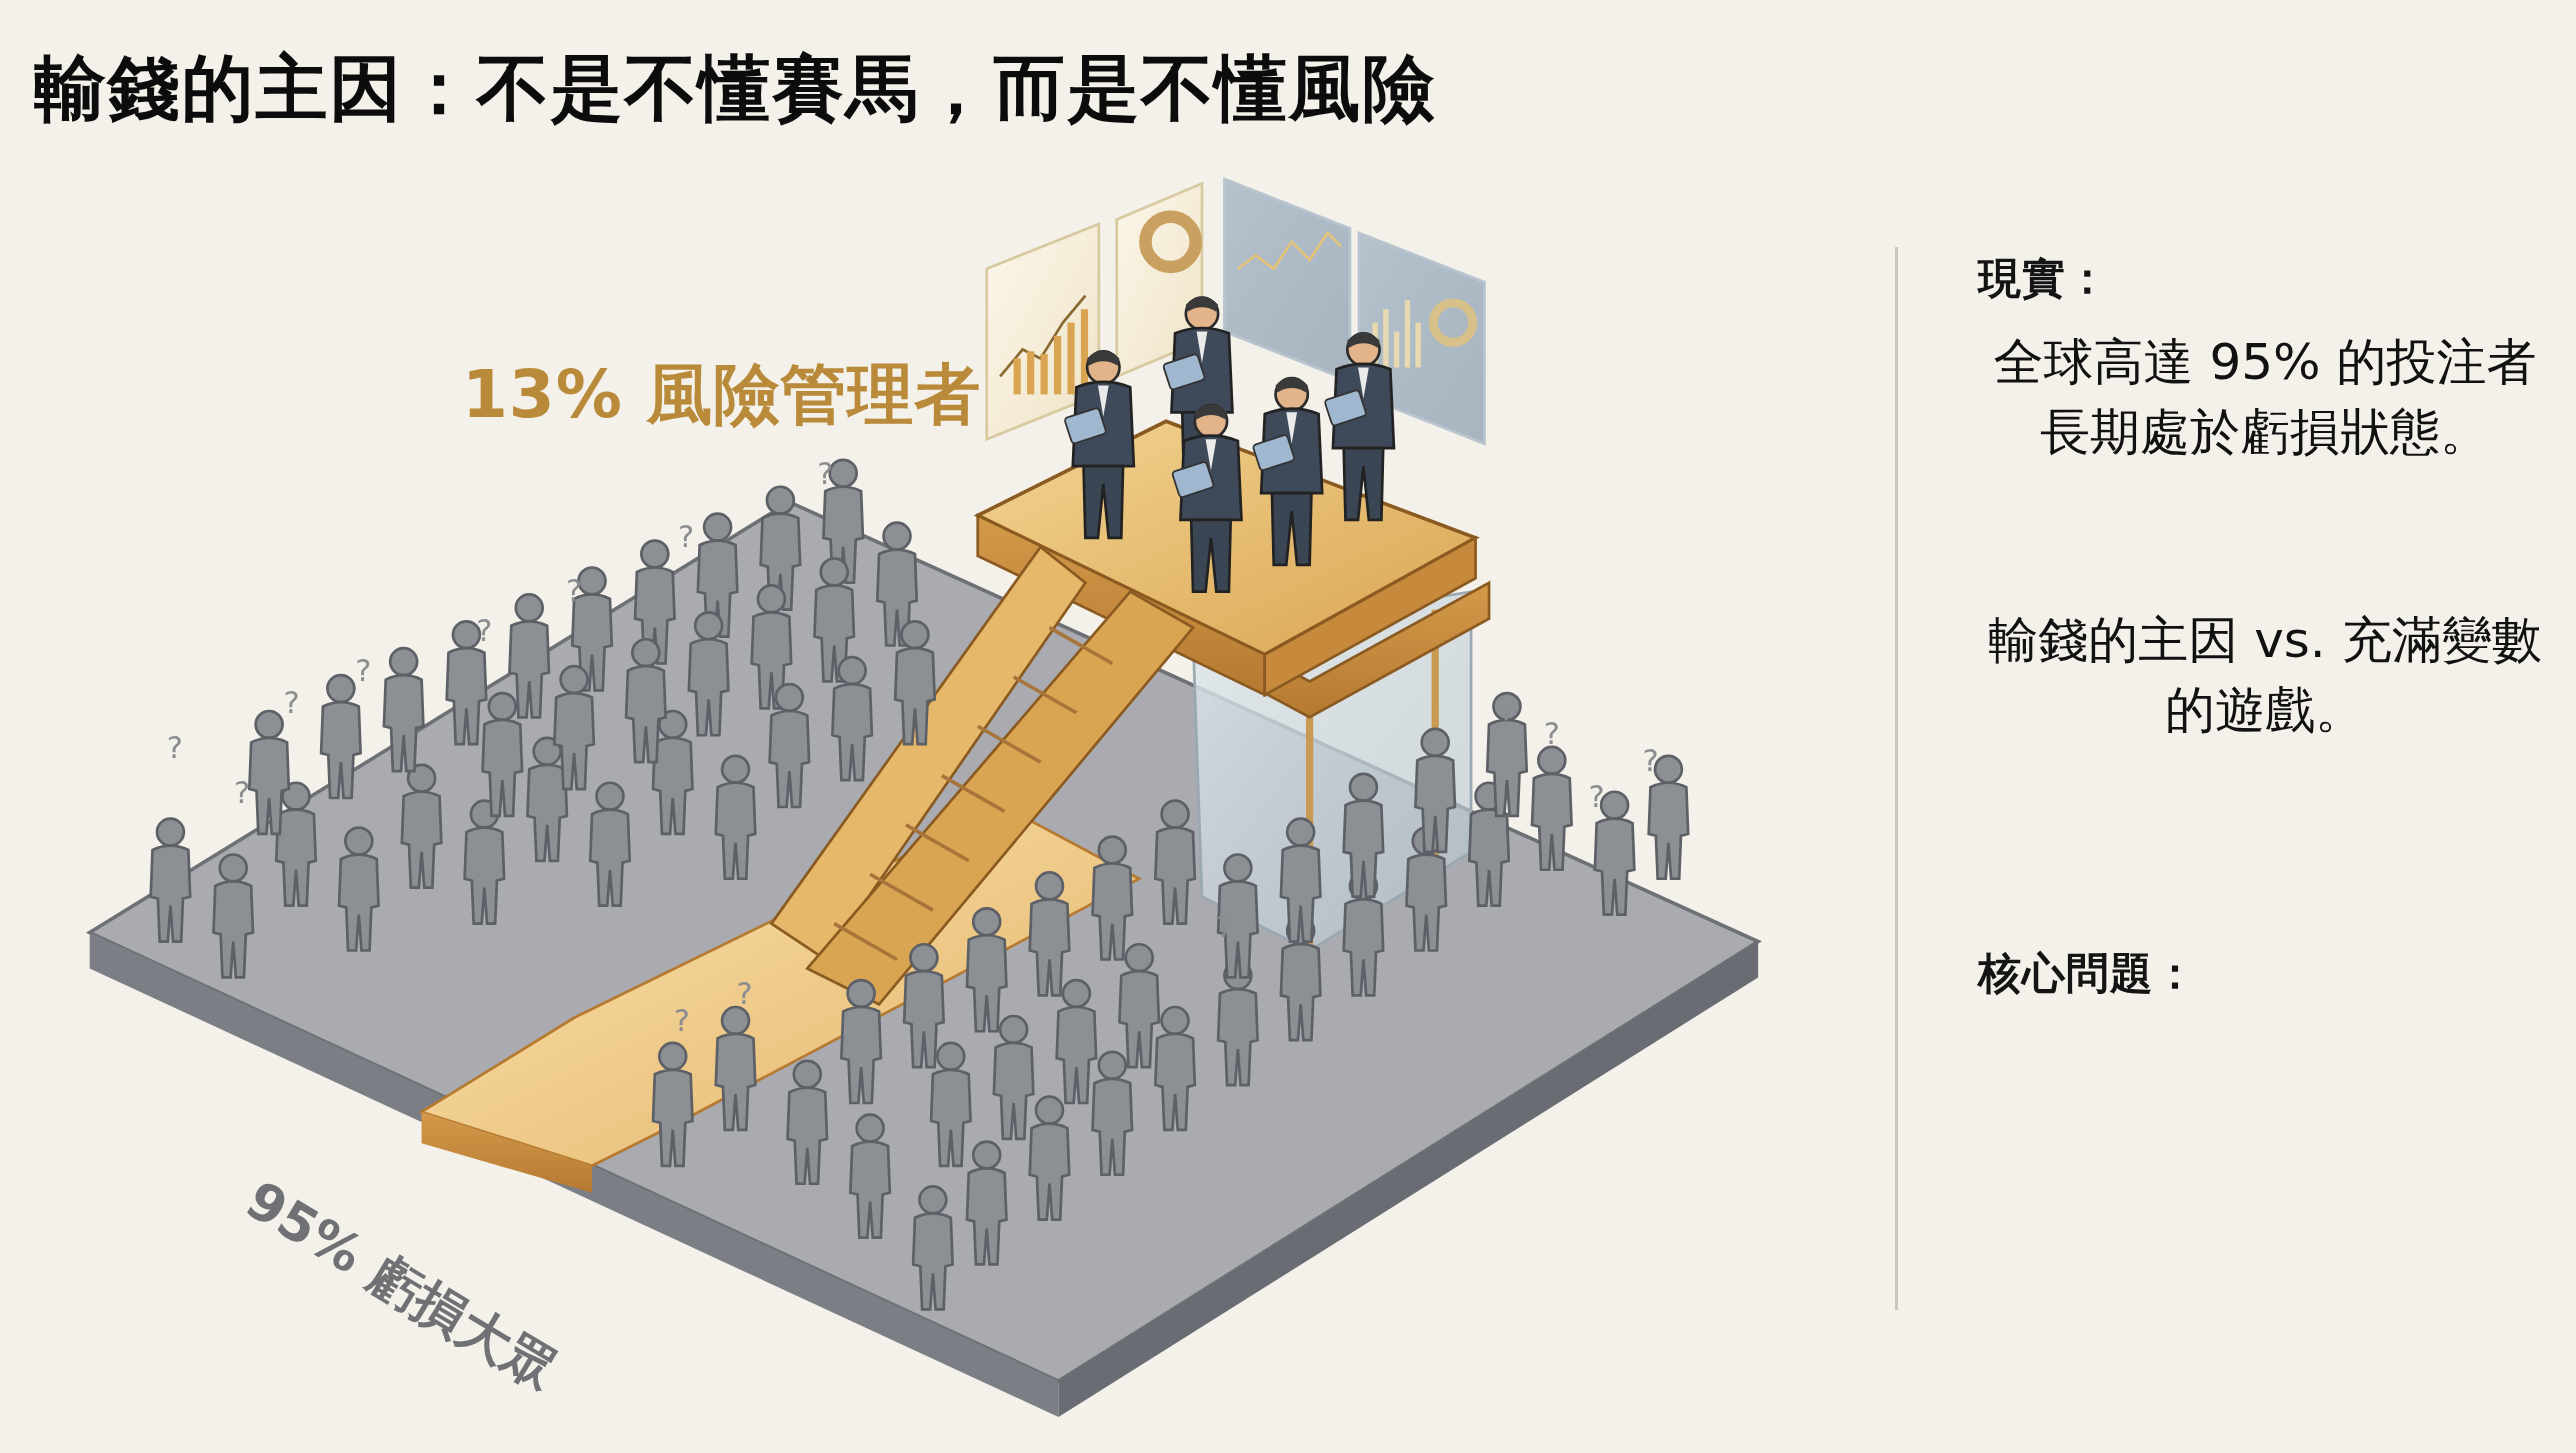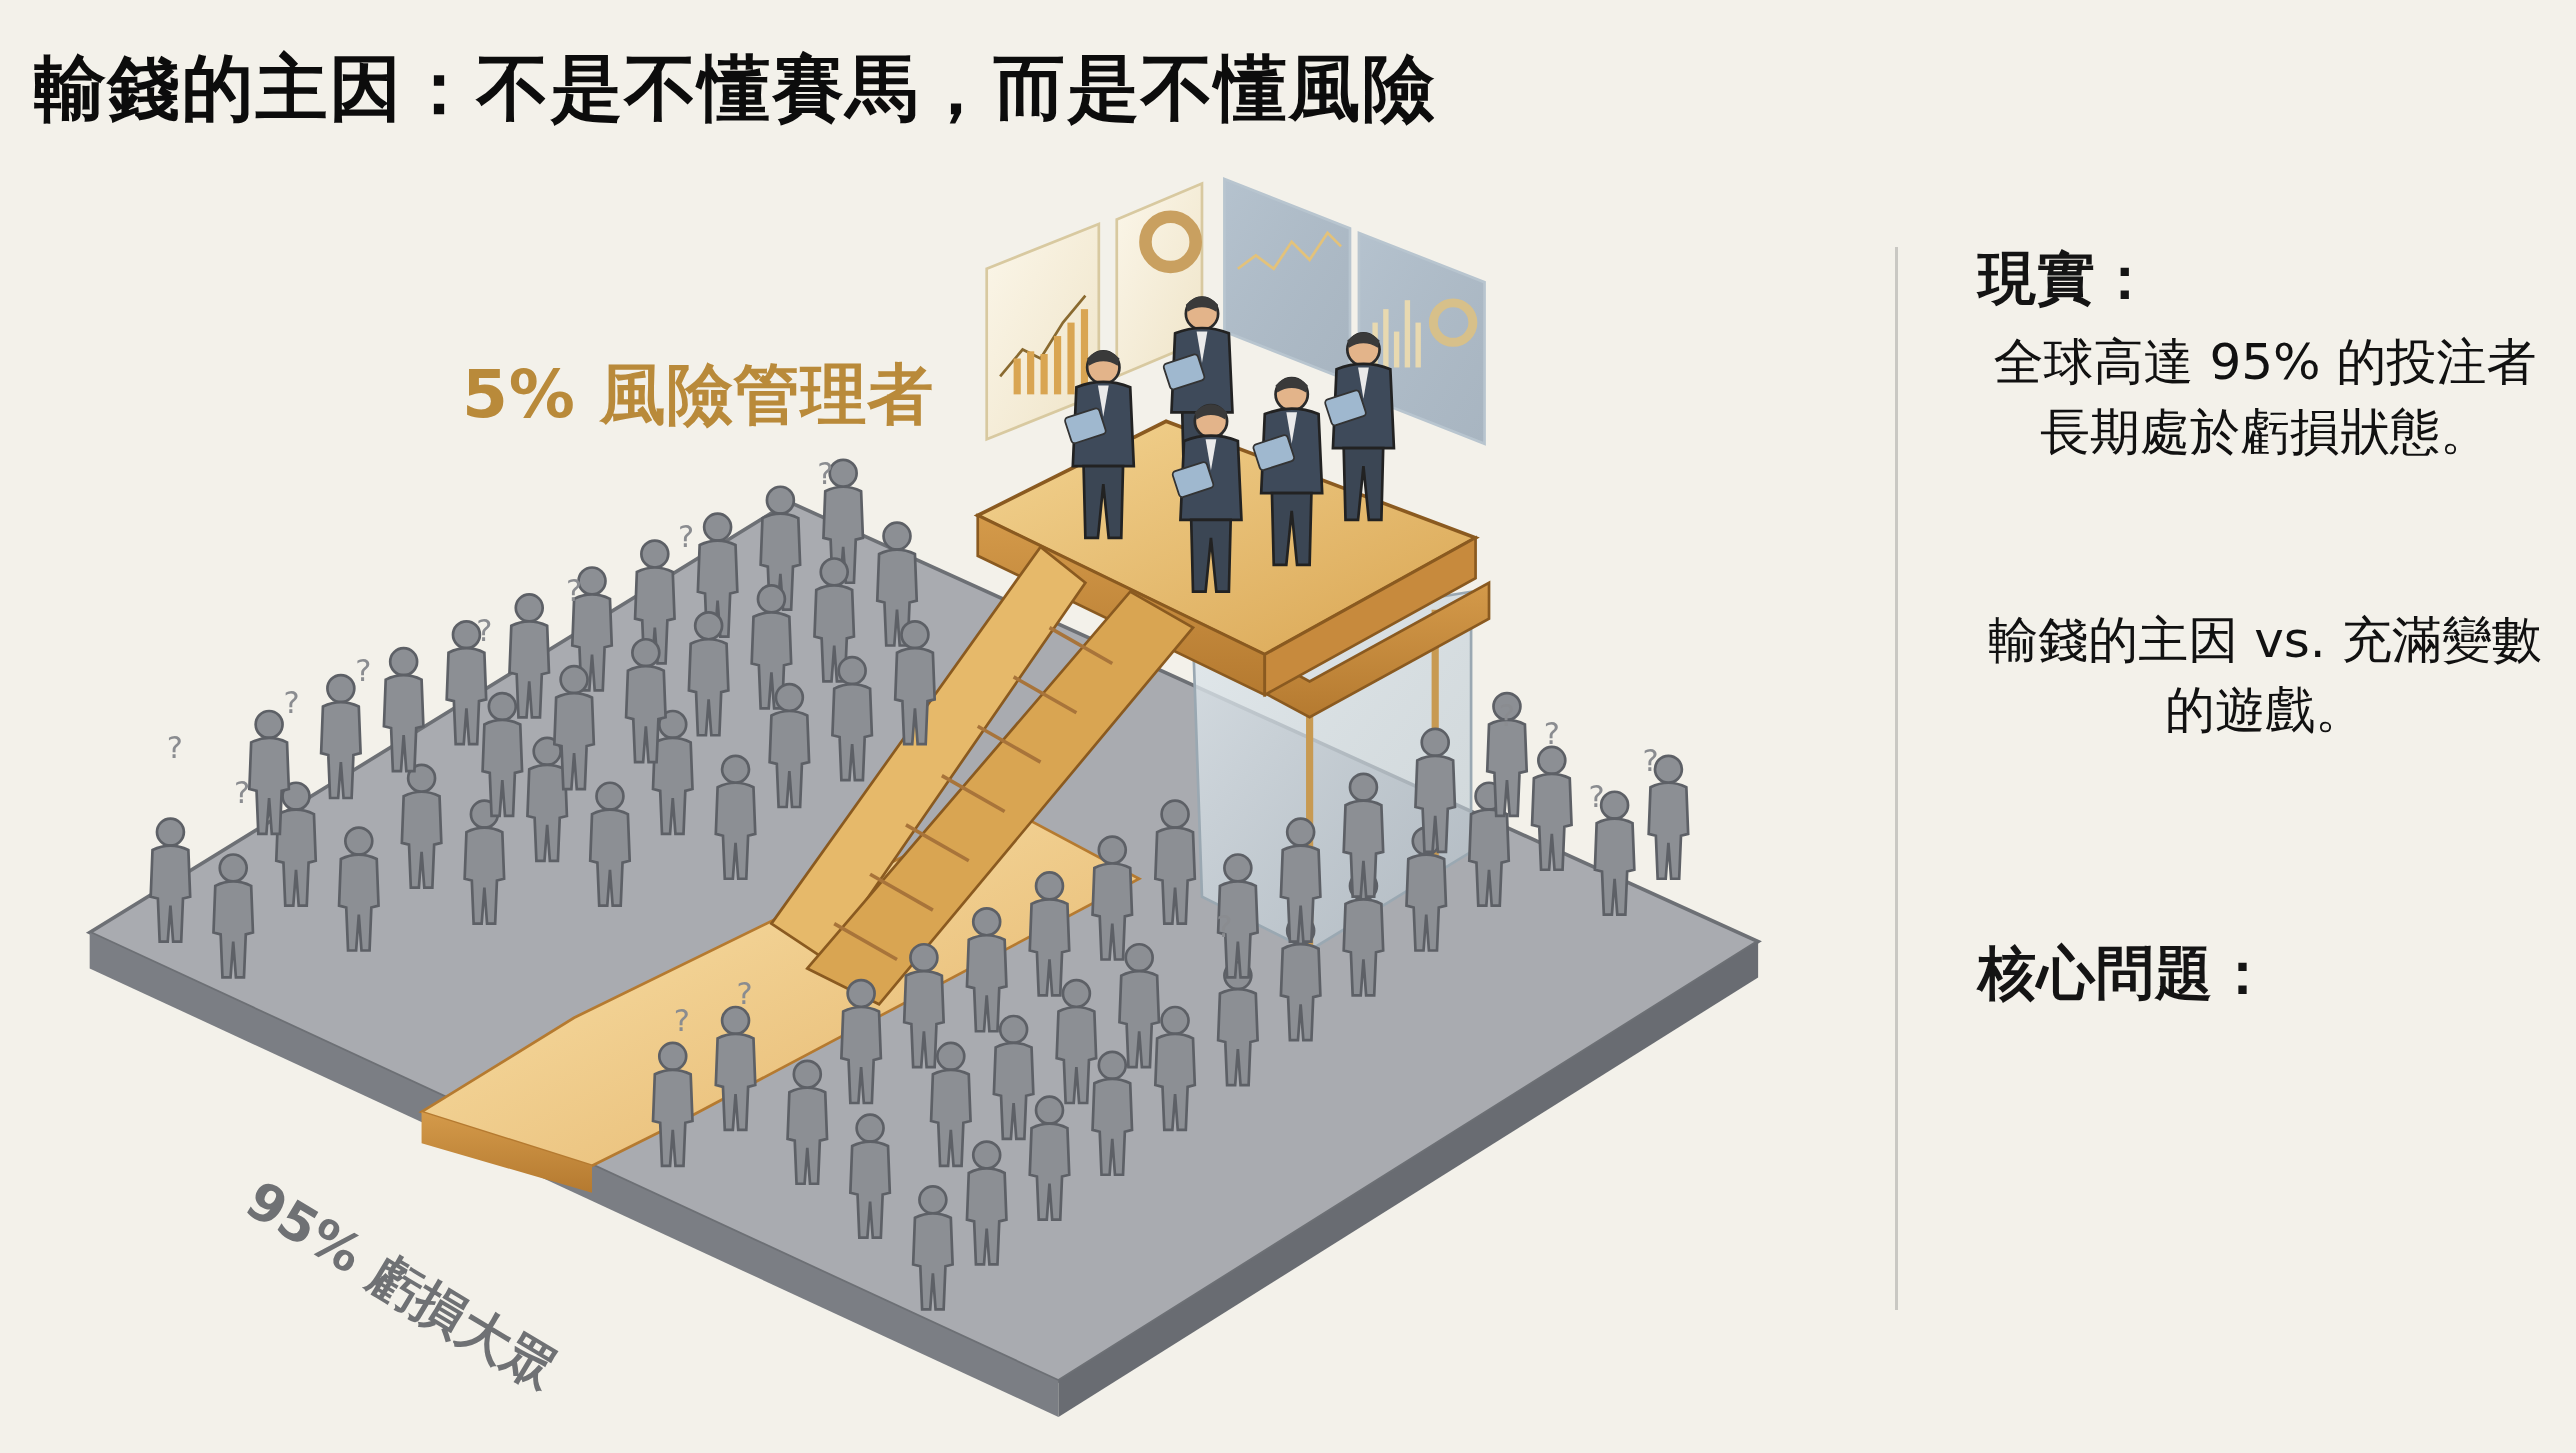--- a/index.html
+++ b/index.html
@@ -72,21 +72,21 @@
     left: 1978px;
     top: 242px;
     width: 574px;
   }
   .section {
     position: absolute;
     left: 0;
     width: 574px;
   }
   .section-heading {
-    font-size: 58px;
+    font-size: 43px;
     font-weight: bold;
     line-height: 72px;
     color: #141414;
     letter-spacing: 0.9px;
   }
   .section-body {
     font-size: 50px;
     line-height: 70px;
     color: #111;
     margin-top: 12.6px;
@@ -288,21 +288,21 @@
         <use href="#qmark" x="830" y="1120"></use>
       <use href="#qmark" x="1365" y="1045"></use>
         <use href="#qmark" x="1680" y="810"></use>
       <use href="#qmark" x="1730" y="830"></use>
         <use href="#qmark" x="1840" y="860"></use>
       <use href="#qmark" x="1780" y="900"></use>
     </g>
   </svg>
 </div>
 
-<div class="label-managers">5% 風險管理者</div>
+<div class="label-managers">13% 風險管理者</div>
 <div class="label-crowd">95% 虧損大眾</div>
 
 <div class="divider"></div>
 
 <div class="panel">
   <div class="section" style="top:0px;">
     <div class="section-heading">現實：</div>
     <div class="section-body">全球高達 95% 的投注者長期處於虧損狀態。</div>
   </div>
   <div class="section" style="top:350px;">

